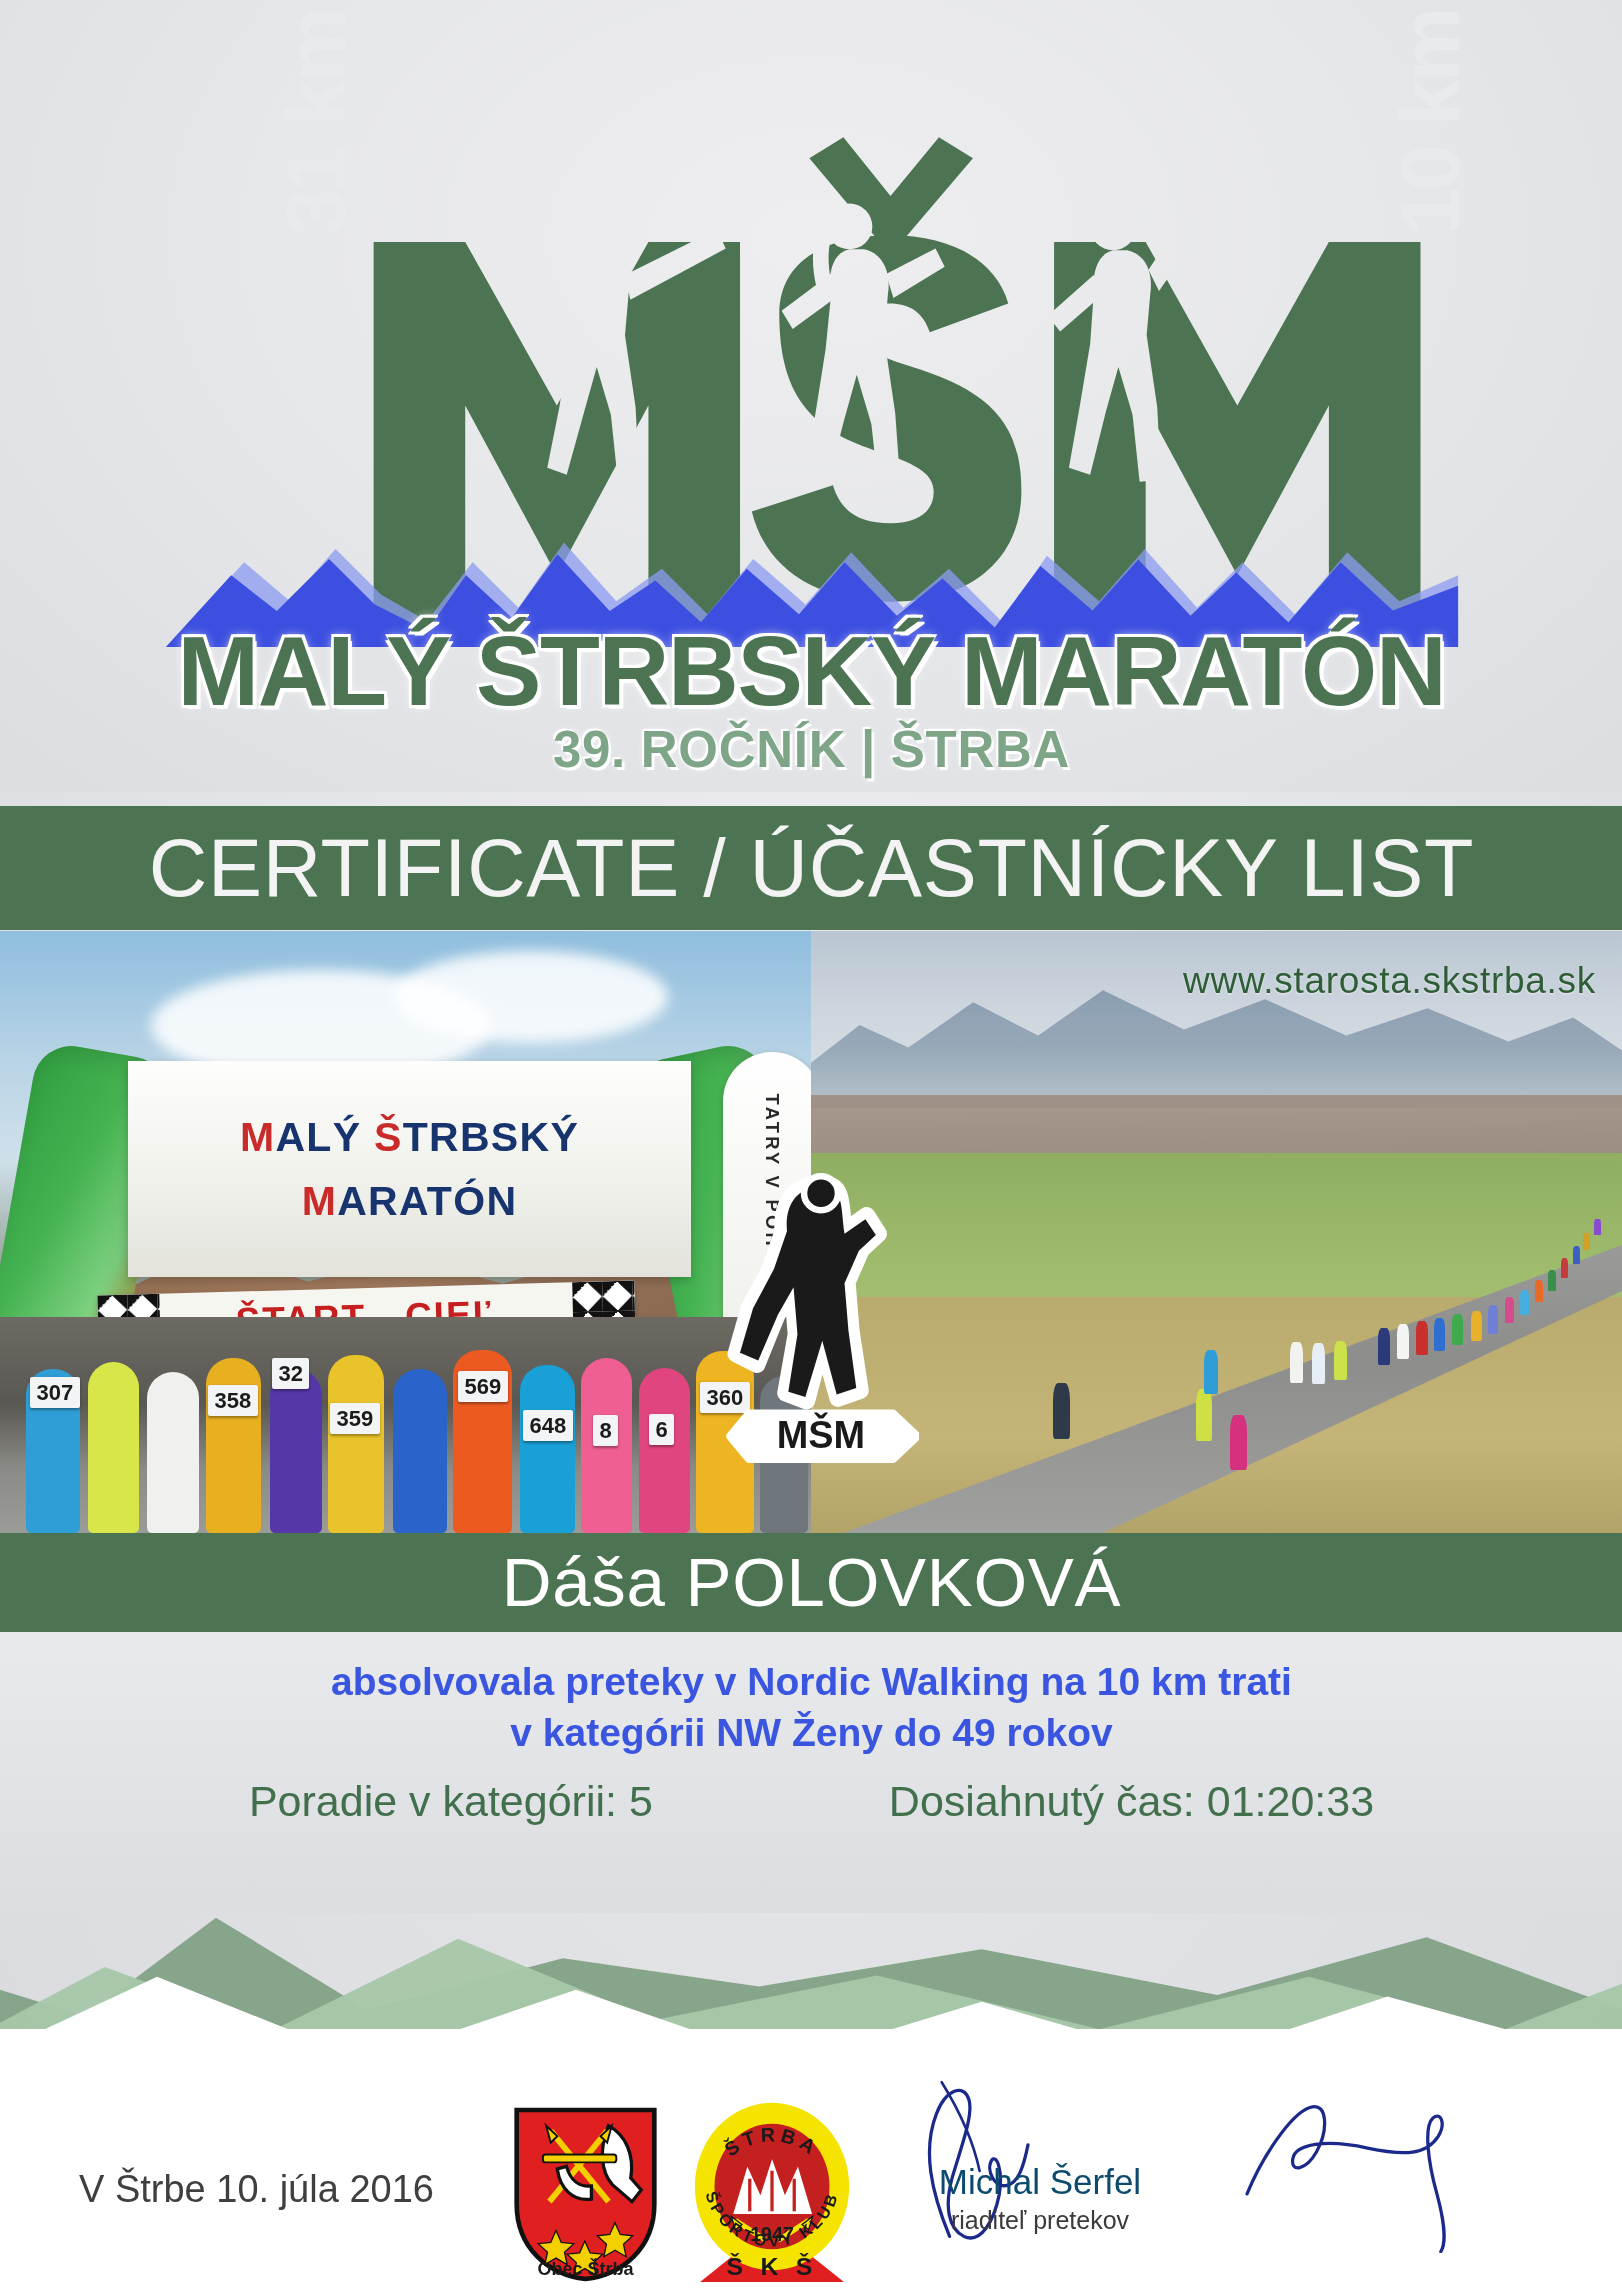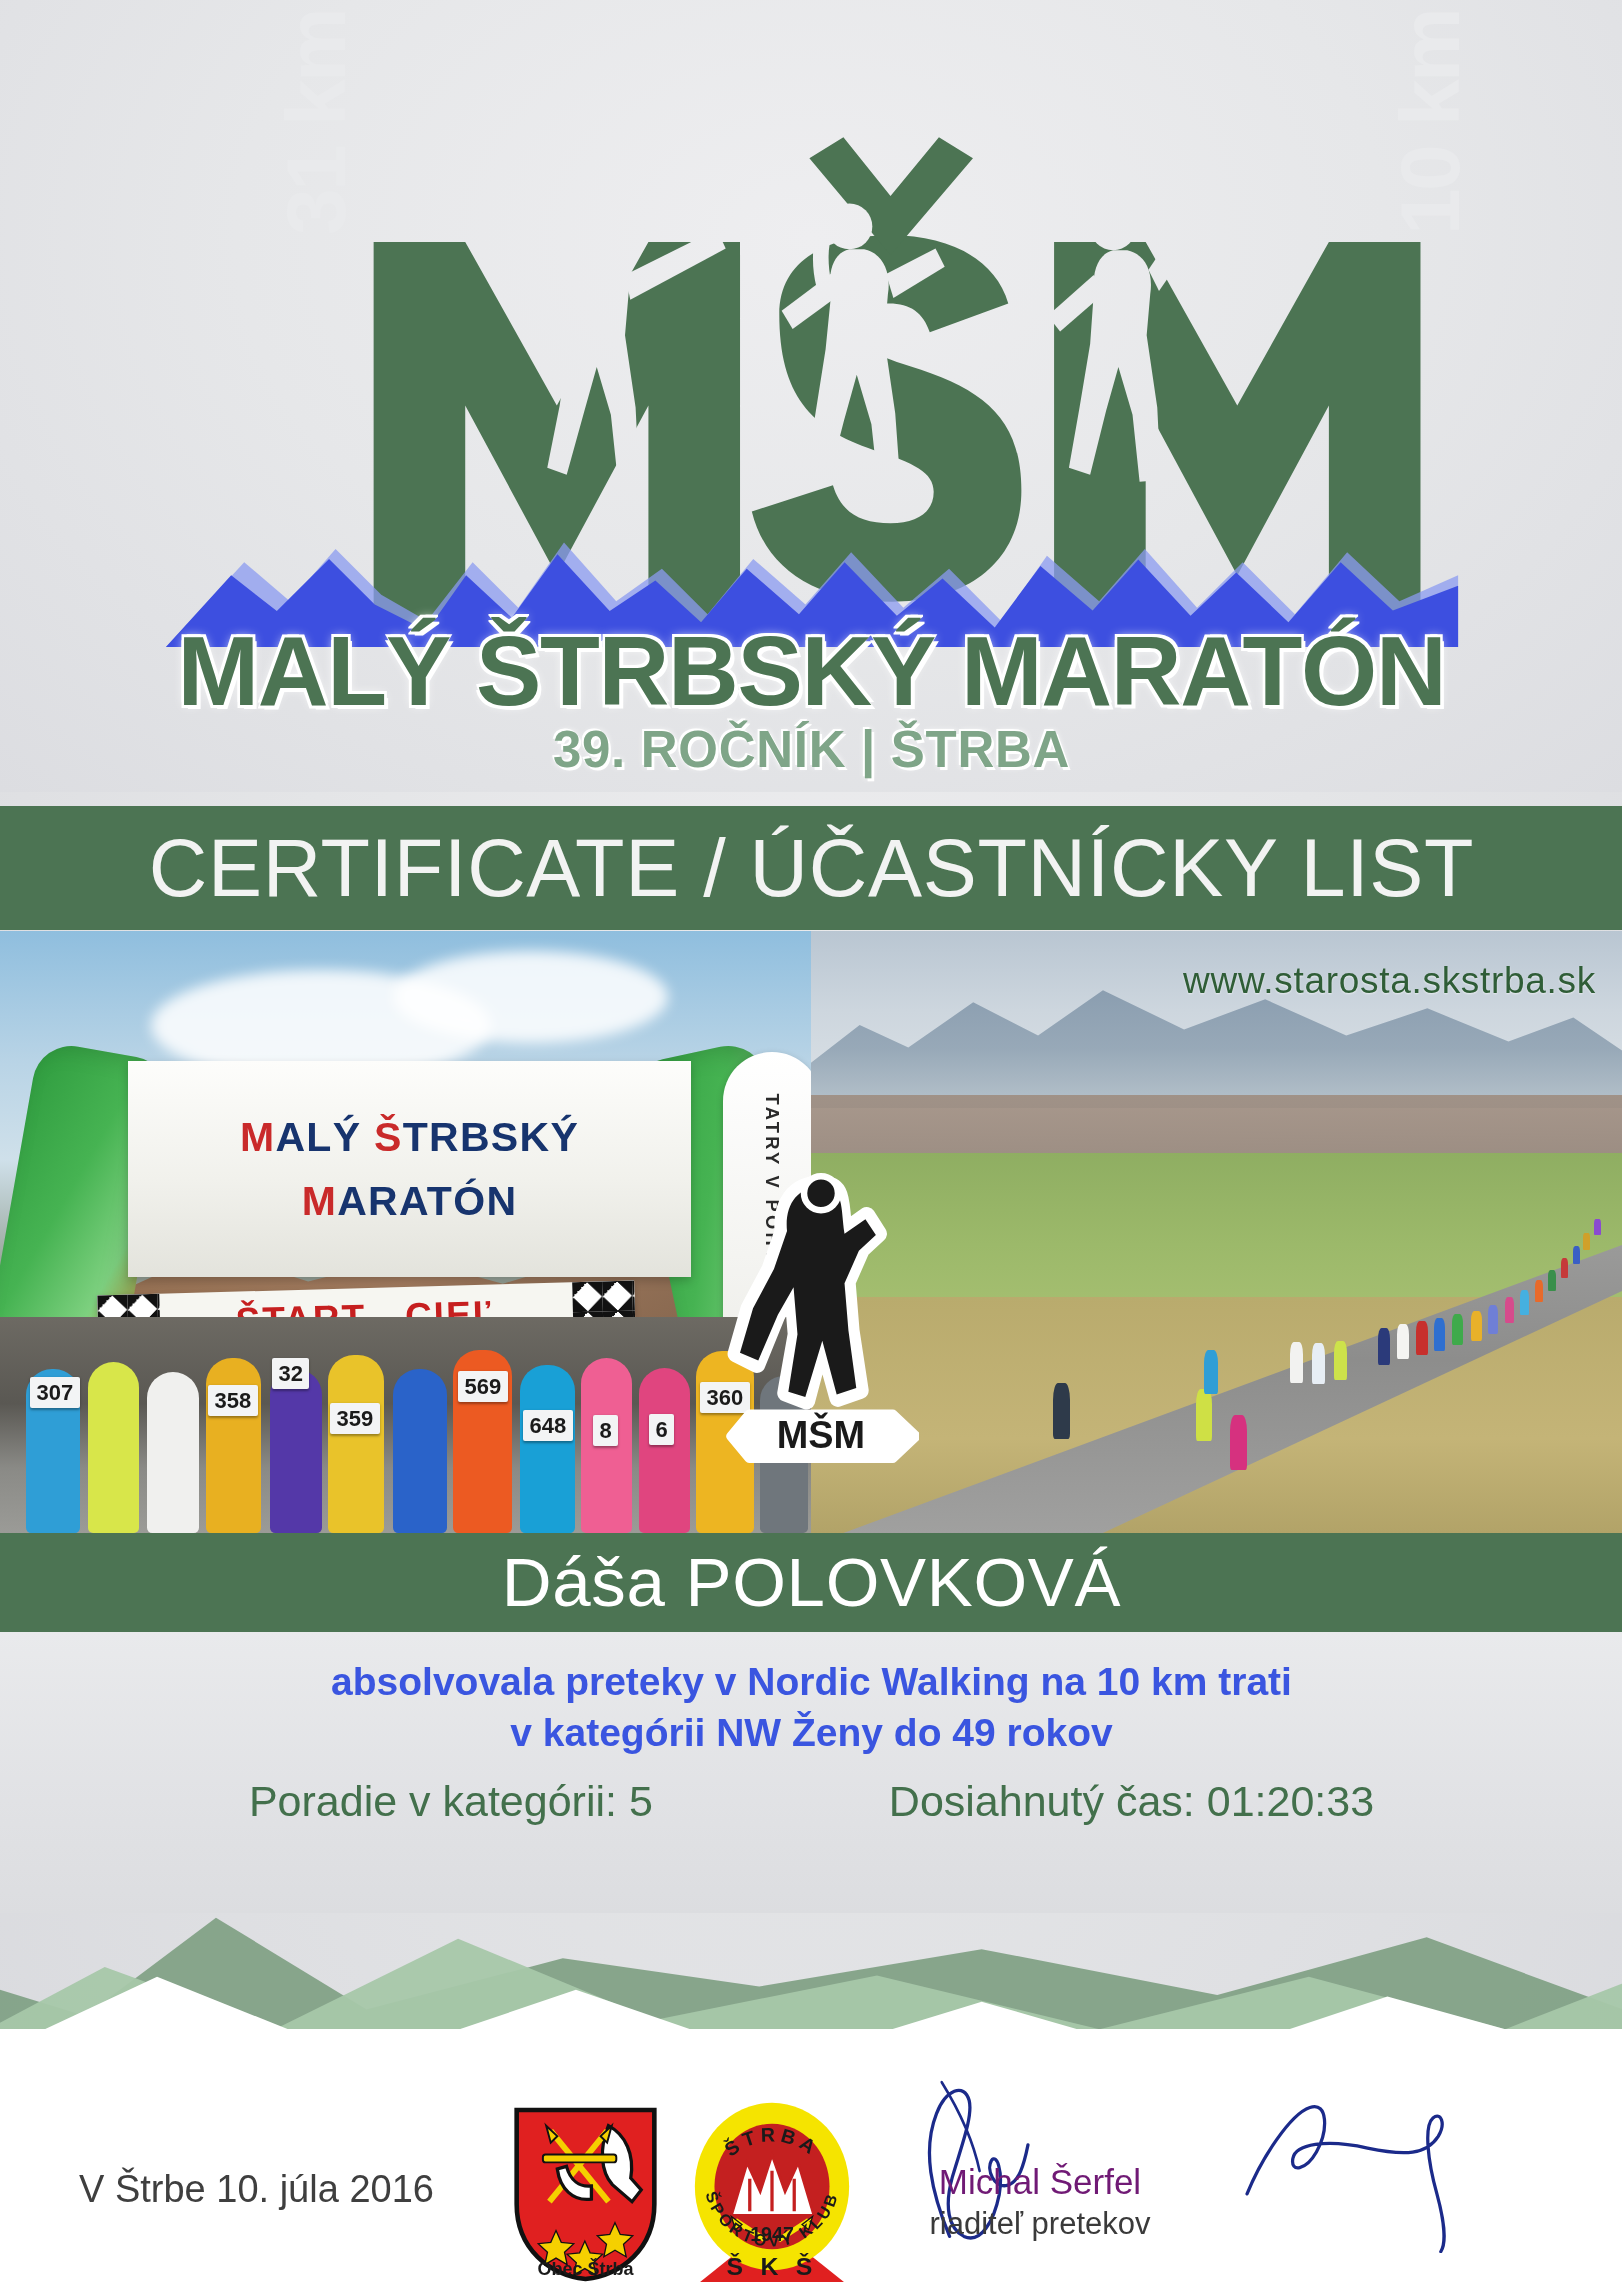--- a/index.html
+++ b/index.html
@@ -257,24 +257,24 @@
   .emblem-obec { position:absolute; left:510px; top:77px; width:151px; height:177px; }
   .emblem-sks  { position:absolute; left:687px; top:71px; width:170px; height:190px; }
   .obec-caption {
     position:absolute; left:510px; top:230px; width:151px; text-align:center;
     font-size:18px; font-weight:700; color:#1a1a1a; white-space:nowrap;
   }
   .sig-block { position:absolute; width:340px; text-align:center; }
   .sig-1 { left:870px; top:133px; }
   .sig-2 { left:1243px; top:148px; }
   .sig-name {
-    font-size:35px; color:#701a75; white-space:nowrap;
+    font-size:35px; color:#0c4a6e; white-space:nowrap;
   }
   .sig-role {
-    font-size:31px; color:#3a3a3a; white-space:nowrap; margin-top:3.9px;
+    font-size:25px; color:#3a3a3a; white-space:nowrap; margin-top:3.9px;
   }
   .sig-ink { position:absolute; pointer-events:none; }
   .ink-1 { left:896px; top:44px; width:196px; height:170px; }
   .ink-2 { left:1230px; top:60px; width:275px; height:164px; }
 </style>
 </head>
 <body>
 
 <div class="page">
 

